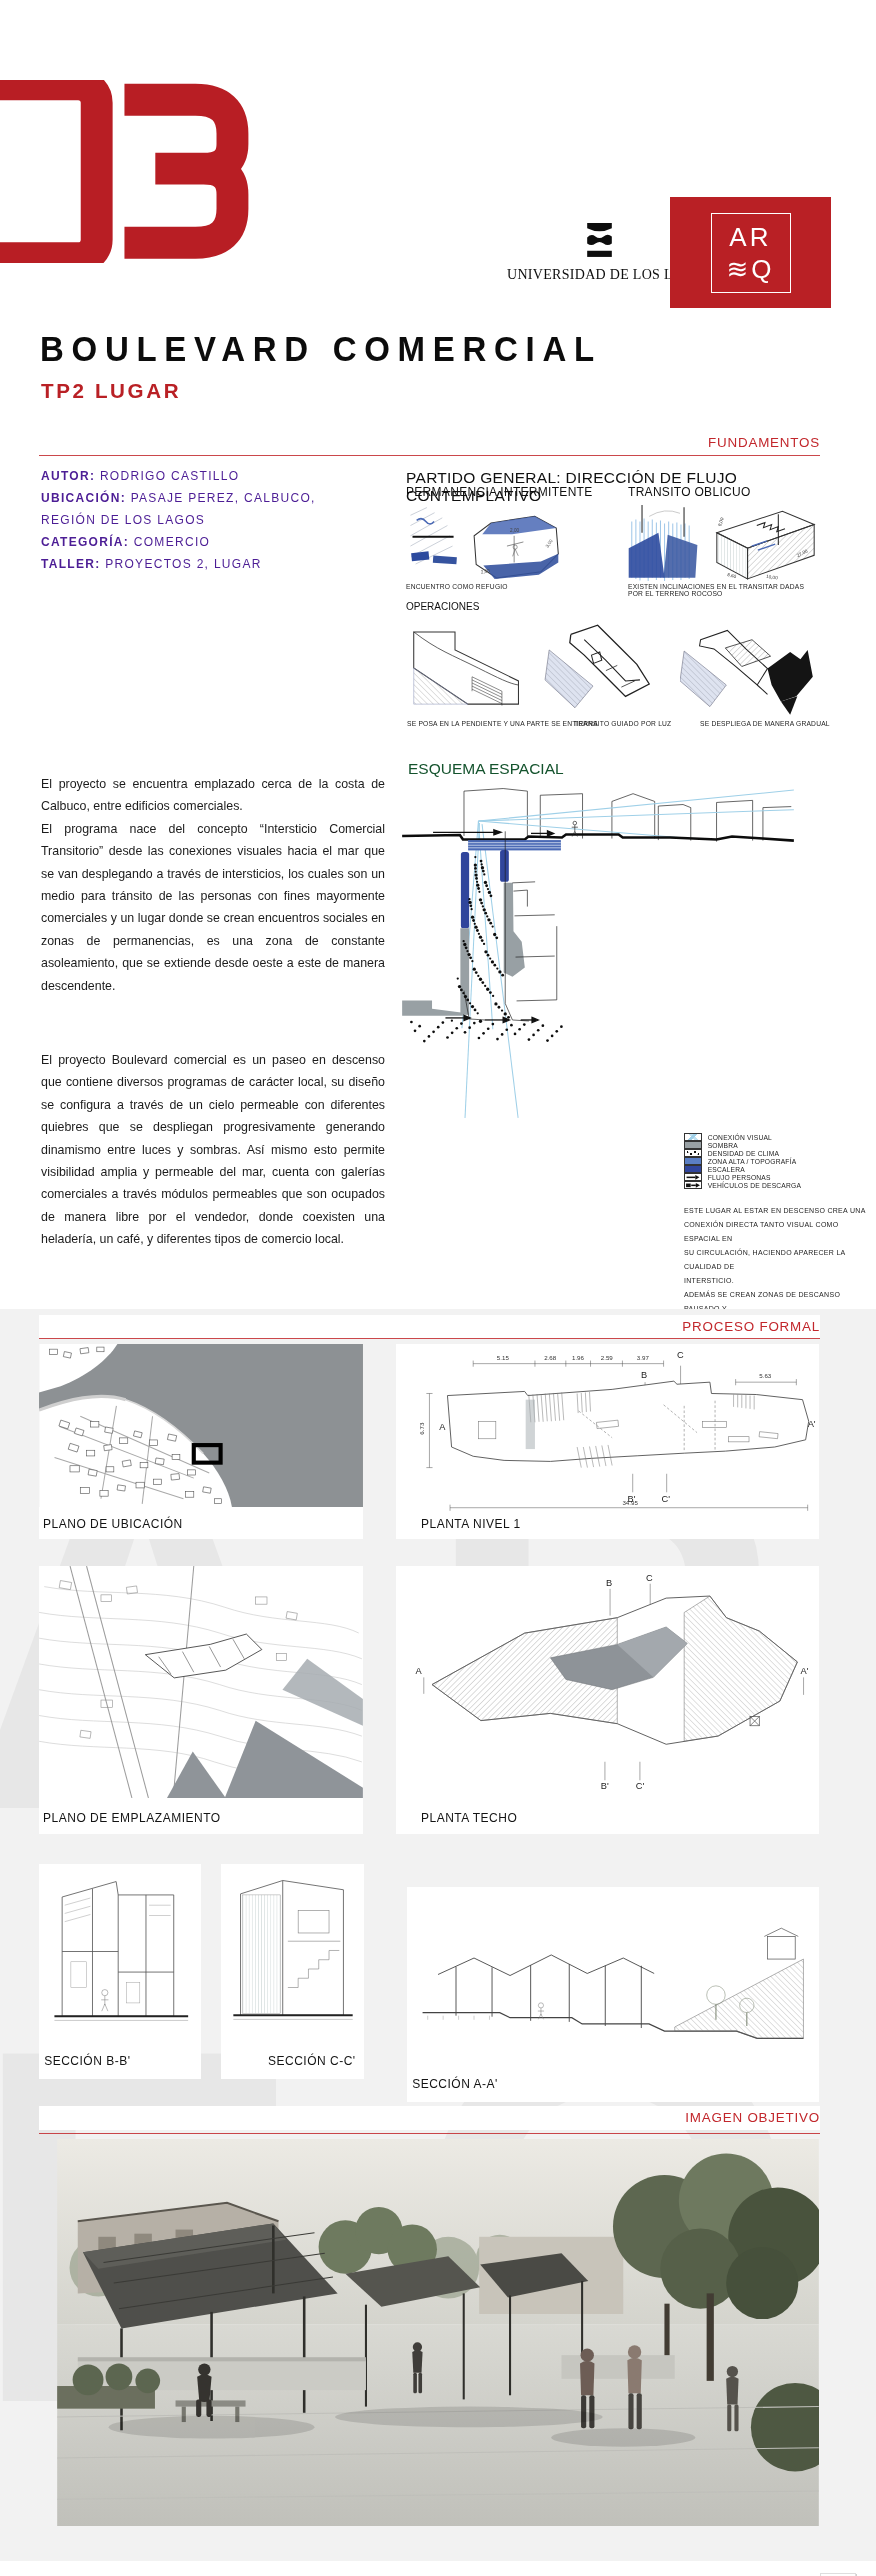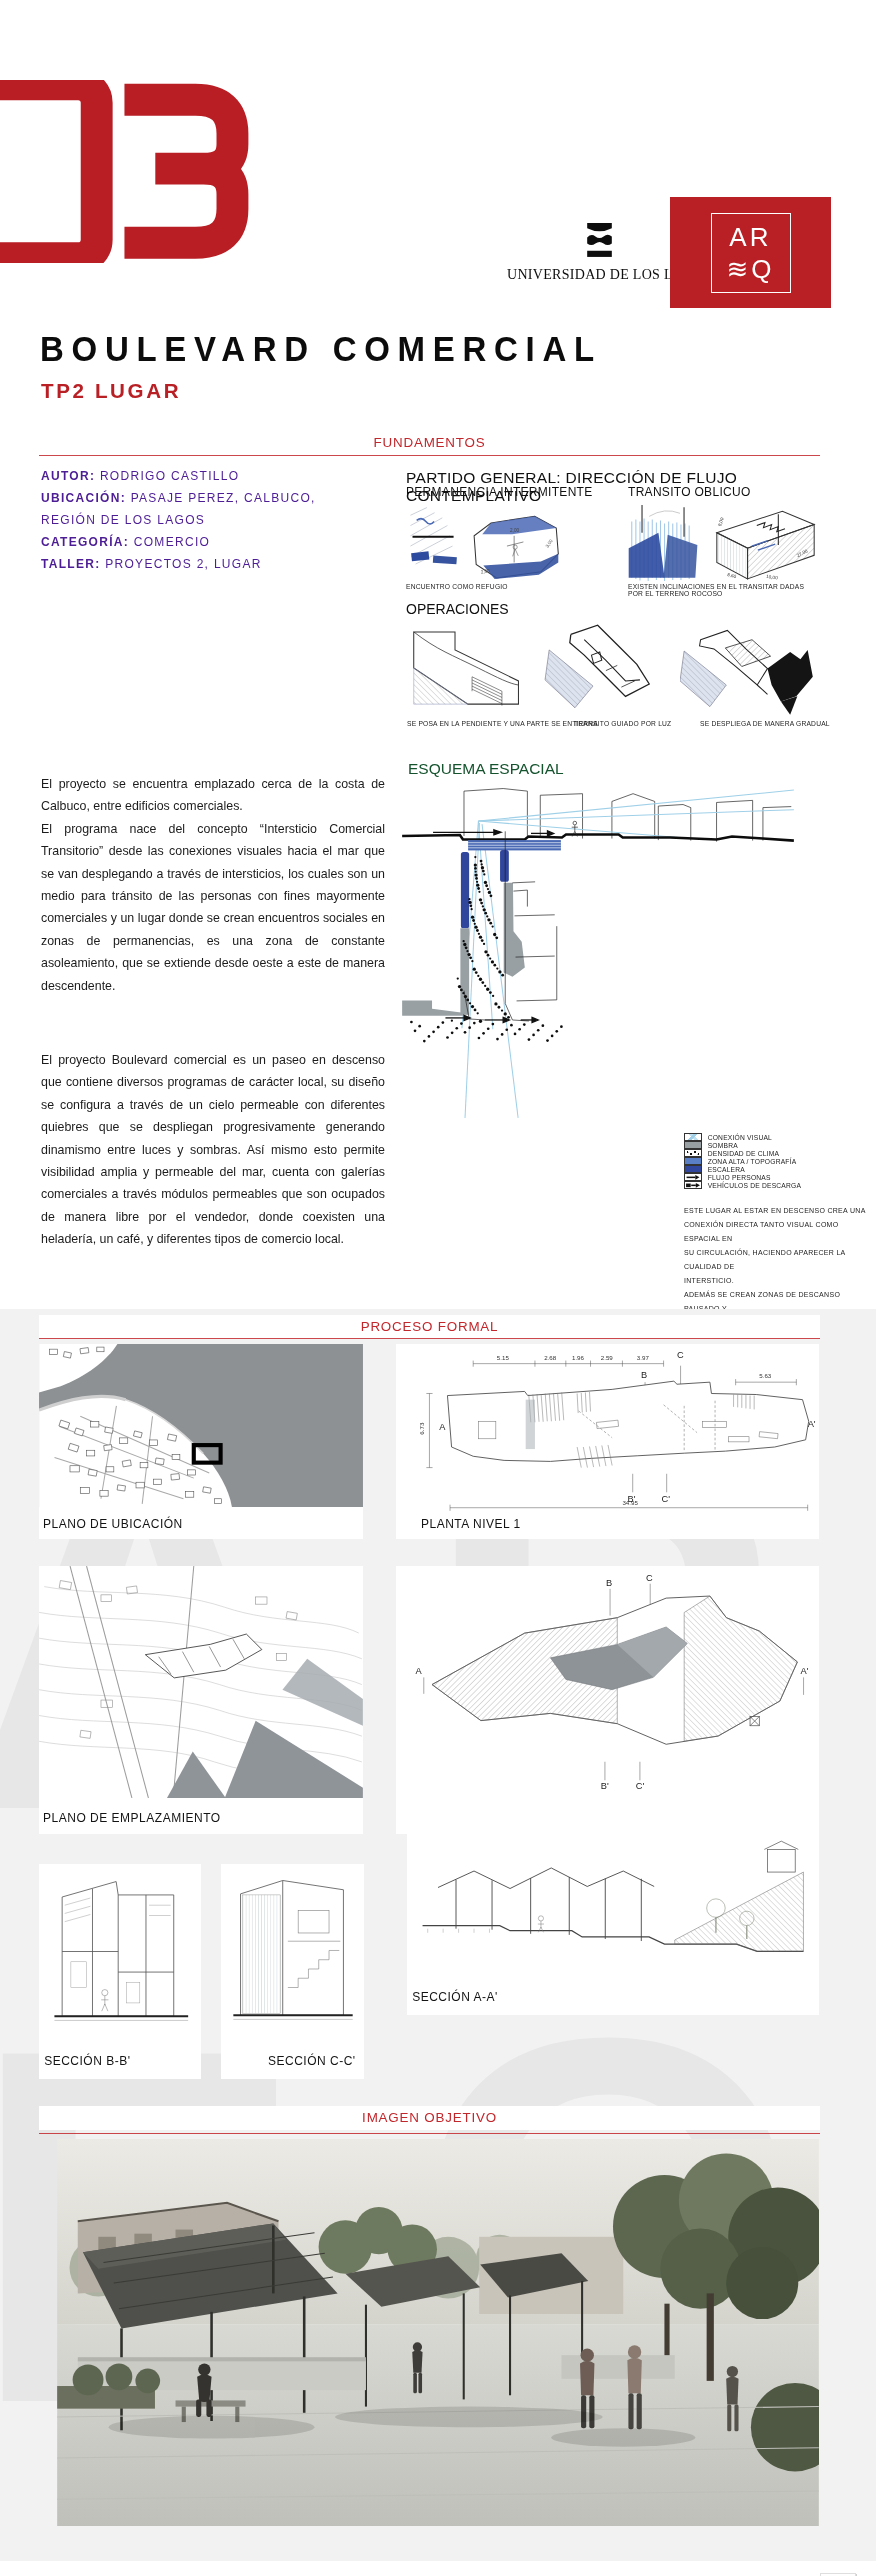--- a/index.html
+++ b/index.html
@@ -7,30 +7,30 @@
           font-family:"Liberation Sans",sans-serif;color:#111;}
   .abs{position:absolute;}
   
   .uni-logo{left:507px;top:221px;width:185px;text-align:center;}
   .uni-name{margin-top:5.2px;font-family:"Liberation Serif",serif;font-size:14px;letter-spacing:0.3px;color:#0e0e0e;white-space:nowrap;}
   .areq-box{left:670px;top:197px;width:161px;height:111px;background:#b92025;display:flex;align-items:center;justify-content:center;}
   .areq-frame{width:78px;height:78px;border:1px solid #fff;display:flex;flex-direction:column;align-items:center;justify-content:center;color:#fff;font-size:26px;letter-spacing:3.1px;line-height:32px;}
   
   .main-title{left:40px;top:330px;font-size:33px;font-weight:700;letter-spacing:7.7px;color:#0c0c0c;white-space:nowrap;transform:scaleY(1.04);transform-origin:left top;}
   .sub-title{left:41px;top:379px;font-size:20.6px;font-weight:700;letter-spacing:2.6px;color:#b92025;}
-  .section-label{width:781px;left:39px;text-align:center;font-size:13.4px;letter-spacing:0.8px;color:#c2272c;}
+  .section-label{width:781px;left:39px;text-align:right;font-size:13.4px;letter-spacing:0.8px;color:#c2272c;}
   .red-line{left:39px;width:781px;height:1px;background:#c2272c;opacity:.85;}
   
   .info{left:41px;top:465px;width:330px;font-size:12px;line-height:22px;letter-spacing:1.3px;color:#4c1d95;}
   .info b{font-weight:700;}
   
   .partido-title{left:406px;top:457px;font-size:15.5px;letter-spacing:0.3px;color:#101010;margin-top:12px;}
   .diag-sub{font-size:12px;letter-spacing:0.3px;color:#101010;}
   .diag-cap{font-size:6.7px;letter-spacing:0.2px;color:#222;}
-  .op-title{left:406px;top:601px;font-size:14px;color:#101010;}
+  .op-title{left:406px;top:601px;font-size:10px;color:#101010;}
   .para{left:41px;width:344px;font-size:12.4px;line-height:22.4px;color:#1c1c1c;text-align:justify;}
   .esq-title{left:408px;top:760px;font-size:15.5px;color:#14532d;}
   
   .legend{left:684px;top:1133px;}
   .leg-row{display:flex;align-items:center;height:8px;}
   .leg-sw{width:15.5px;height:6.7px;border:0.5px solid #333;margin-right:6.2px;flex:none;}
   .leg-lb{font-size:6.7px;letter-spacing:0.2px;color:#222;white-space:nowrap;}
   .esq-note{left:684px;top:1204px;width:185px;font-size:7px;line-height:14px;letter-spacing:0.3px;color:#222;white-space:pre-line;}
   
   .grayzone{left:0;top:1309px;width:876px;height:1252px;background:#f2f2f2;}
@@ -706,21 +706,21 @@
         <polyline points="130,240 150,240 150,222 170,222 170,204 190,204 190,186 210,186 210,168 230,168"></polyline>
         <rect x="150" y="90" width="60" height="44"></rect>
         <line x1="130" y1="150" x2="232" y2="150"></line>
       </g>
       <path d="M24,294 H256" stroke="#222" stroke-width="4"></path>
       <path d="M24,302 H256" stroke="#999" stroke-width="1"></path>
     </svg>
     <div class="plan-label" style="left:47px;bottom:11.3px">SECCIÓN C-C'</div>
   </div>
 
-  <div class="abs panel" style="left:407px;top:1800px;width:412px;height:215px">
+  <div class="abs panel" style="left:407px;top:1887px;width:412px;height:215px">
     <svg width="412" height="175" viewBox="0 0 800 340">
       <g fill="none" stroke="#333" stroke-width="1.6">
         <polyline points="60,170 130,138 200,172 280,132 350,168 420,138 480,168"></polyline>
         <line x1="95" y1="155" x2="95" y2="250"></line>
           <line x1="165" y1="156" x2="165" y2="252"></line>
         <line x1="240" y1="152" x2="240" y2="260"></line>
           <line x1="315" y1="150" x2="315" y2="262"></line>
         <line x1="385" y1="153" x2="385" y2="270"></line>
           <line x1="455" y1="153" x2="455" y2="274"></line>
       </g>

